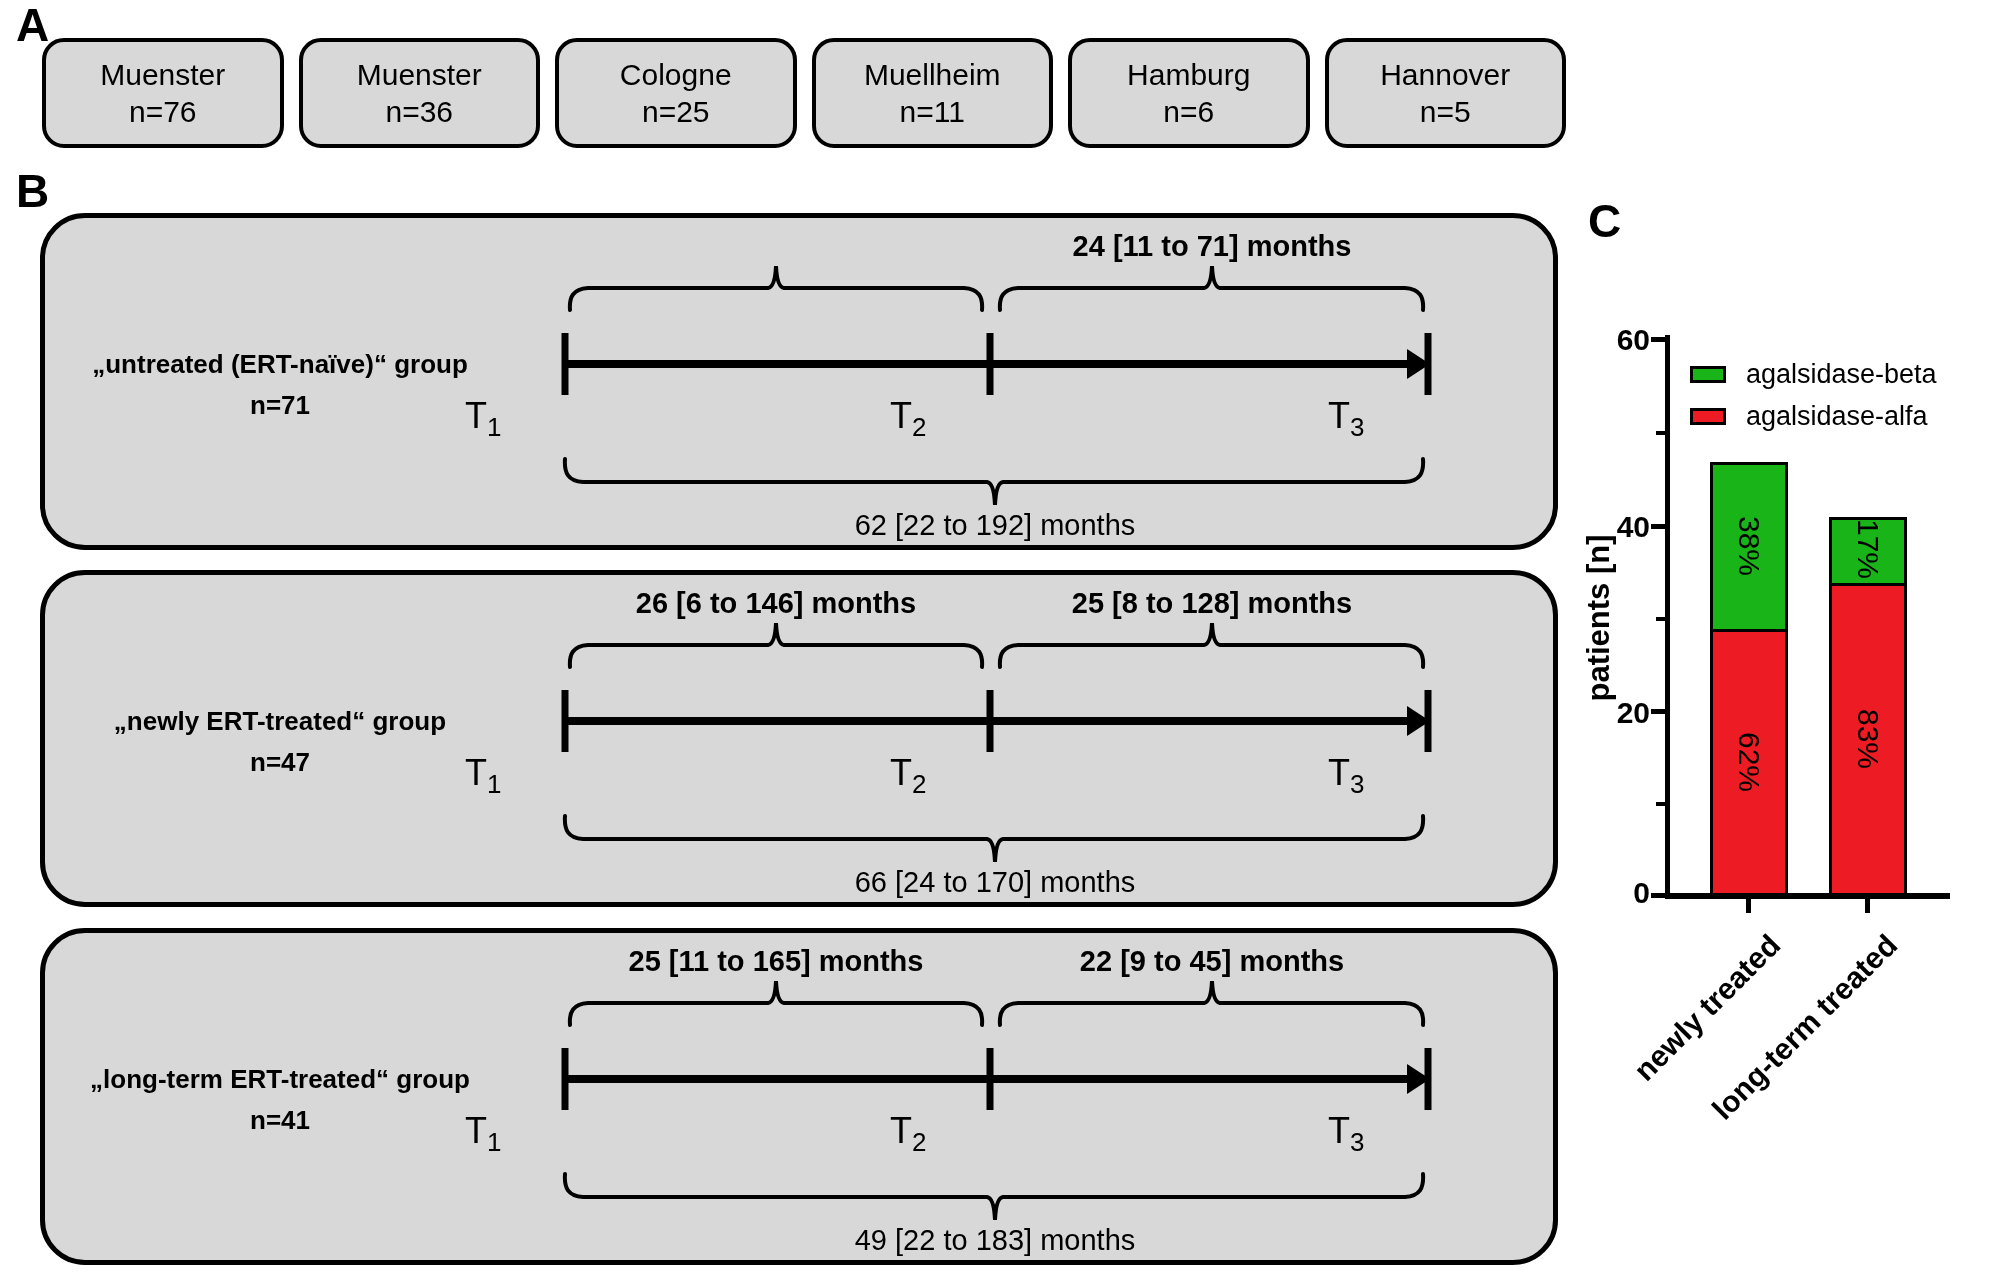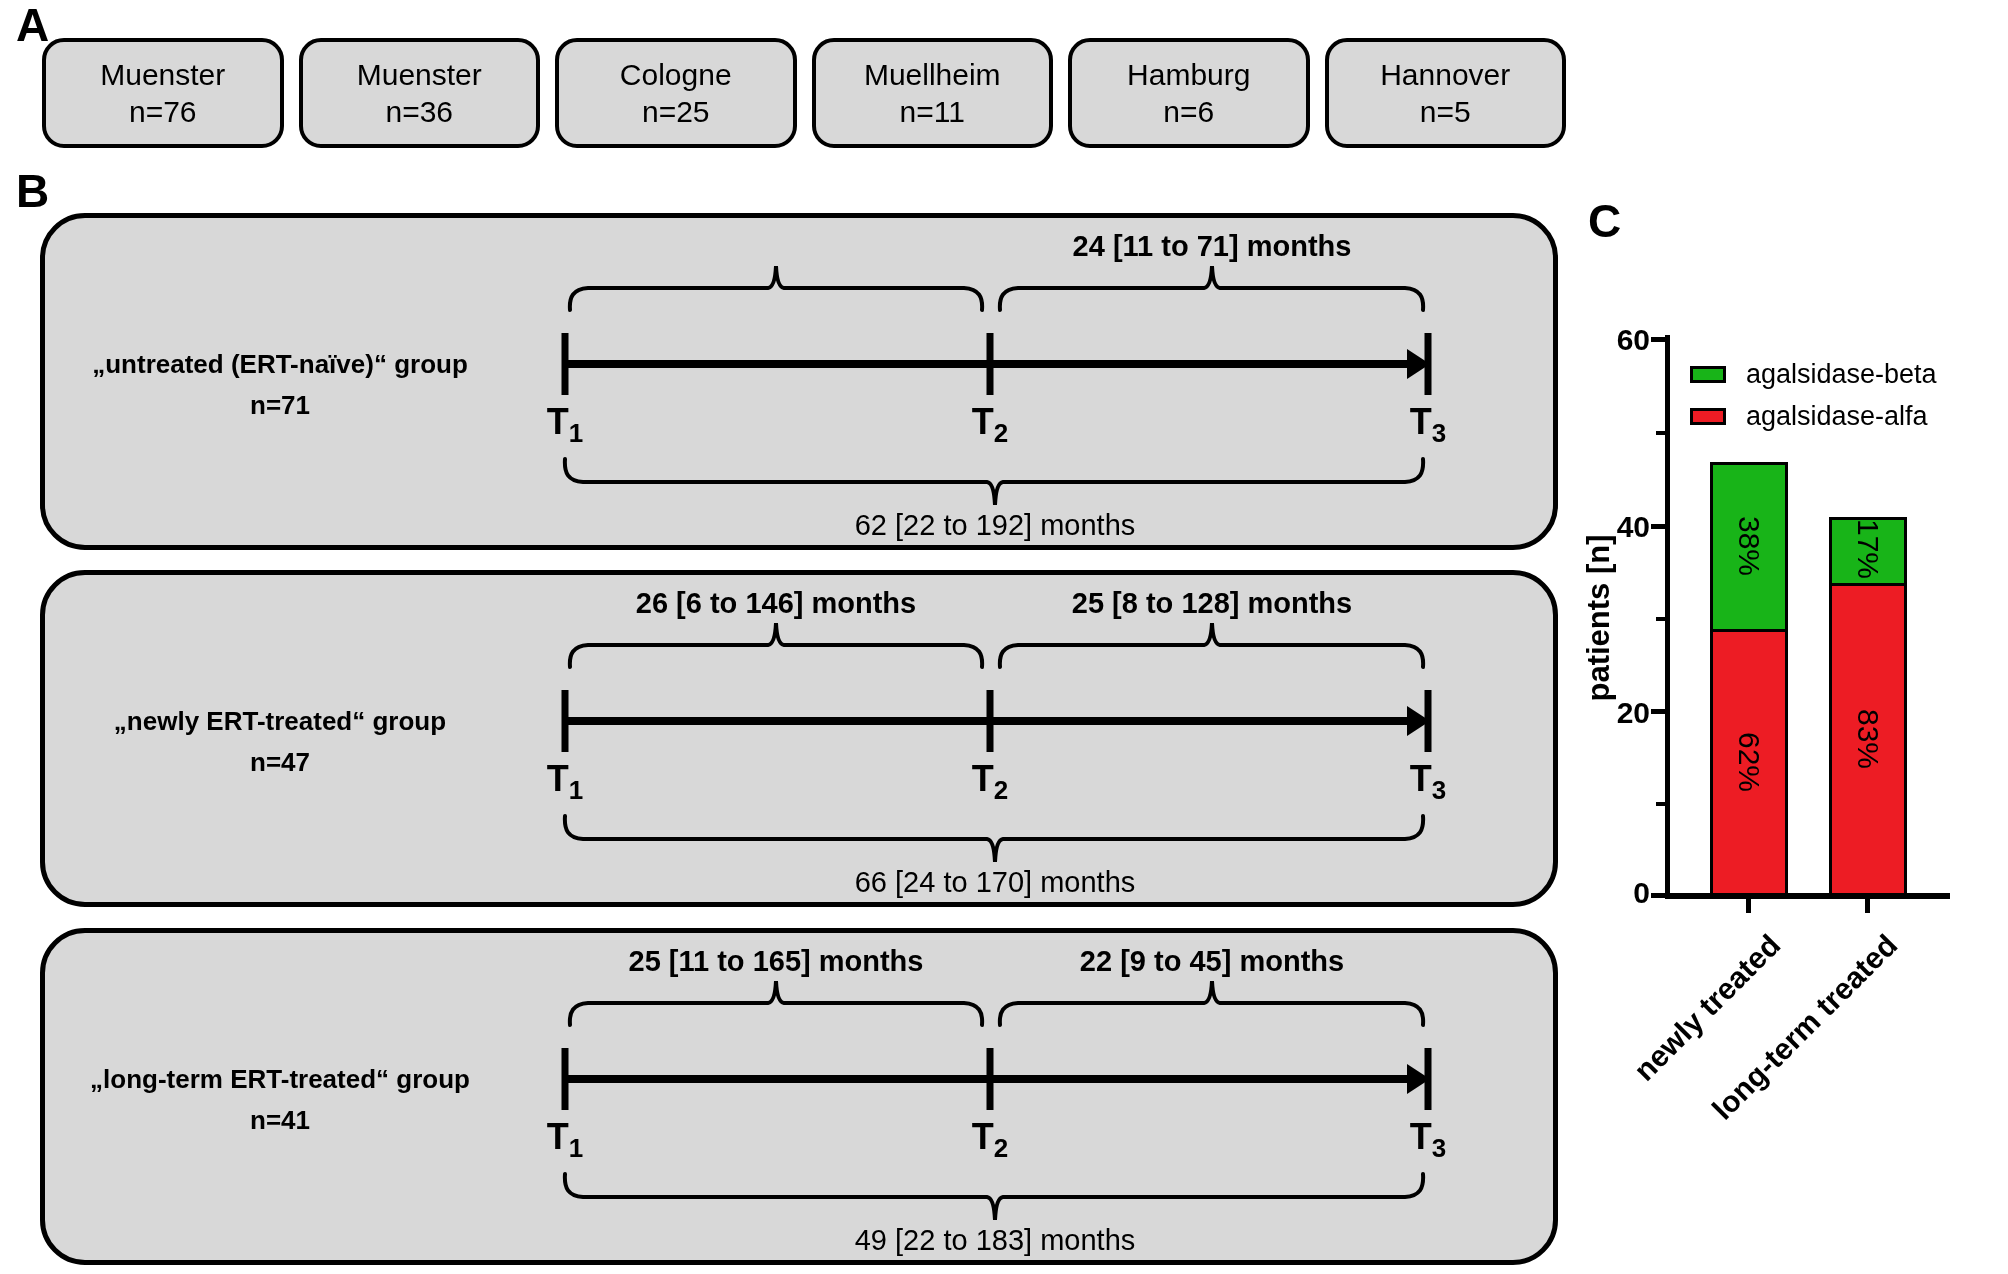--- a/index.html
+++ b/index.html
@@ -18,21 +18,21 @@
   .gbox{position:absolute;left:40px;width:1518px;height:337px;background:#d8d8d8;
         border:5px solid #000;border-radius:45px;box-sizing:border-box;}
   .gsvg{position:absolute;left:0;top:0;width:1508px;height:327px;}
   .glabel{position:absolute;left:25px;top:126px;width:420px;text-align:center;
           font-size:26px;font-weight:bold;line-height:41px;}
   .ilabel{position:absolute;top:12px;width:400px;text-align:center;font-size:29px;font-weight:bold;}
   .ilabel.i1{left:531px;}
   .ilabel.i2{left:967px;}
   .tlabel-total{position:absolute;top:291px;left:750px;width:400px;text-align:center;
                 font-size:29px;font-weight:normal;}
-  .tp{position:absolute;top:186px;width:200px;text-align:center;font-size:36px;font-weight:bold;line-height:1;}
+  .tp{position:absolute;top:180px;width:200px;font-size:36px;font-weight:normal;line-height:1;}
   .tp .sub{font-size:26px;vertical-align:-8px;}
   .tp.t1{left:420px;} .tp.t2{left:845px;} .tp.t3{left:1283px;}
 
   
   .axis{position:absolute;background:#000;}
   .ytick-label{position:absolute;left:1560px;width:90px;text-align:right;
                font-size:30px;font-weight:bold;line-height:32px;}
   #ylabel{position:absolute;left:1497px;top:602px;width:200px;height:32px;text-align:center;
           font-size:31px;font-weight:bold;transform:rotate(-90deg);}
   .bar-seg{position:absolute;box-sizing:border-box;border:3px solid #000;}

